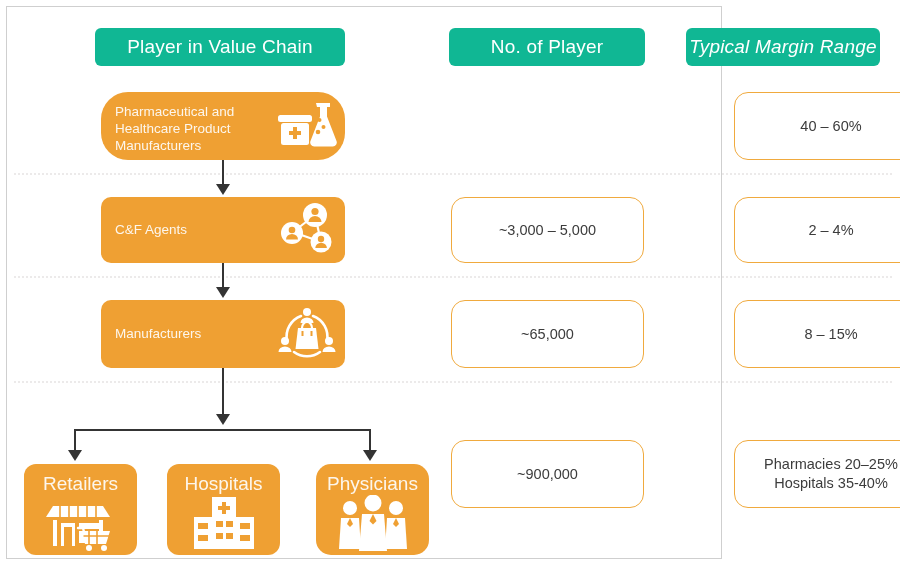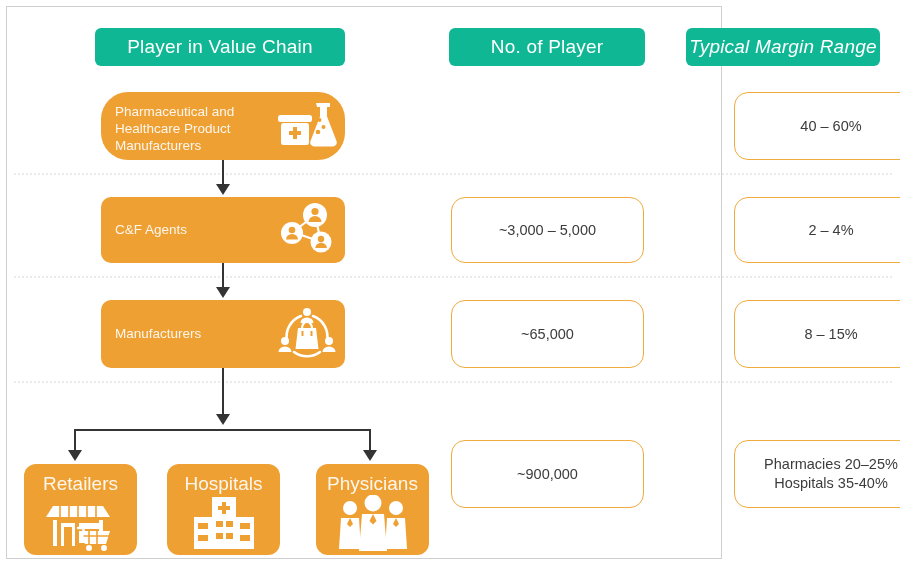--- a/index.html
+++ b/index.html
@@ -112,21 +112,21 @@
     position: absolute;
     top: 457px;
     width: 113px;
     height: 91px;
     background: #efa033;
     border-radius: 12px;
     box-sizing: border-box;
   }
   #end-retailers  { left: 17px; }
   #end-hospitals  { left: 160px; }
-  #end-physicians { left: 309px; }
+  #end-physicians { left: 309px; border-radius: 15px; }
 
   .endbox-label {
     position: absolute;
     top: 9px;
     left: 0;
     width: 100%;
     text-align: center;
     color: #fdf6ec;
     font-size: 19px;
   }

